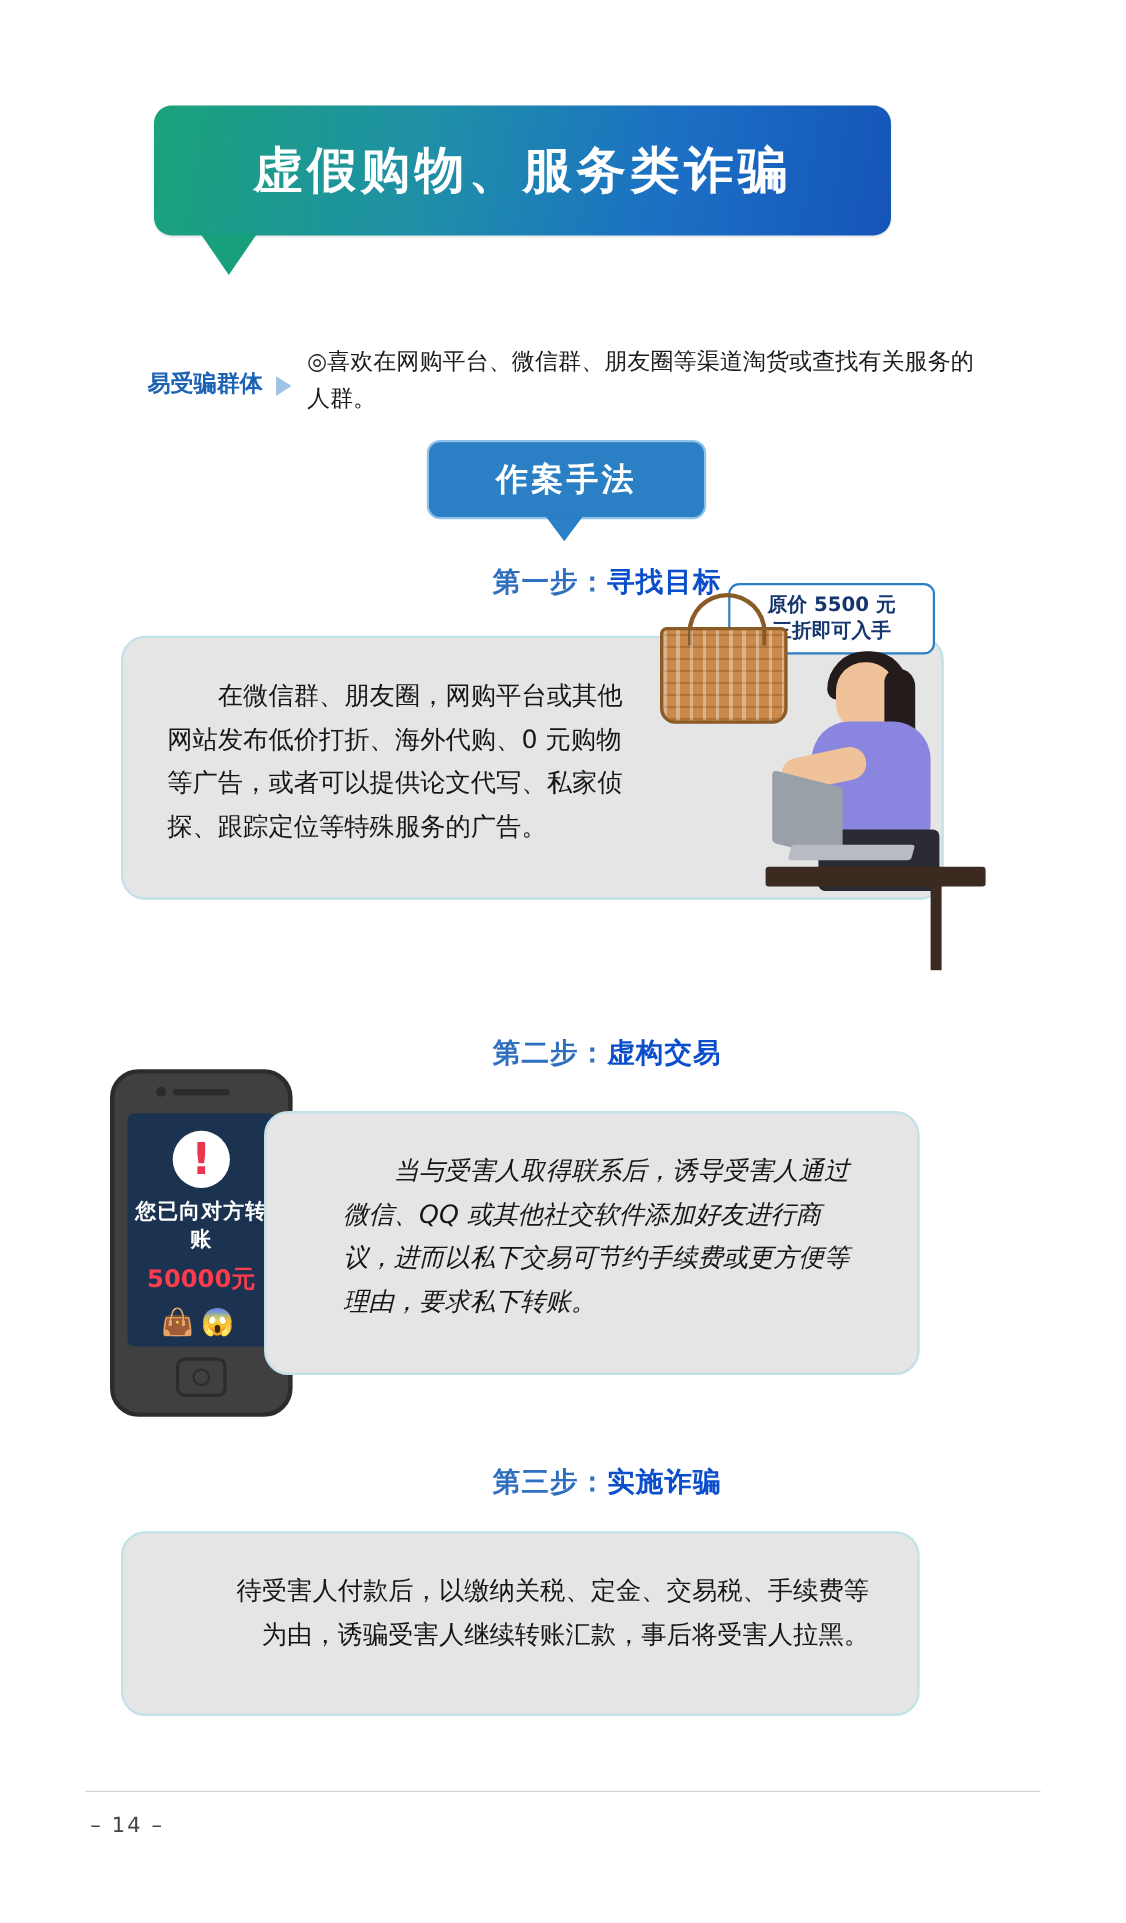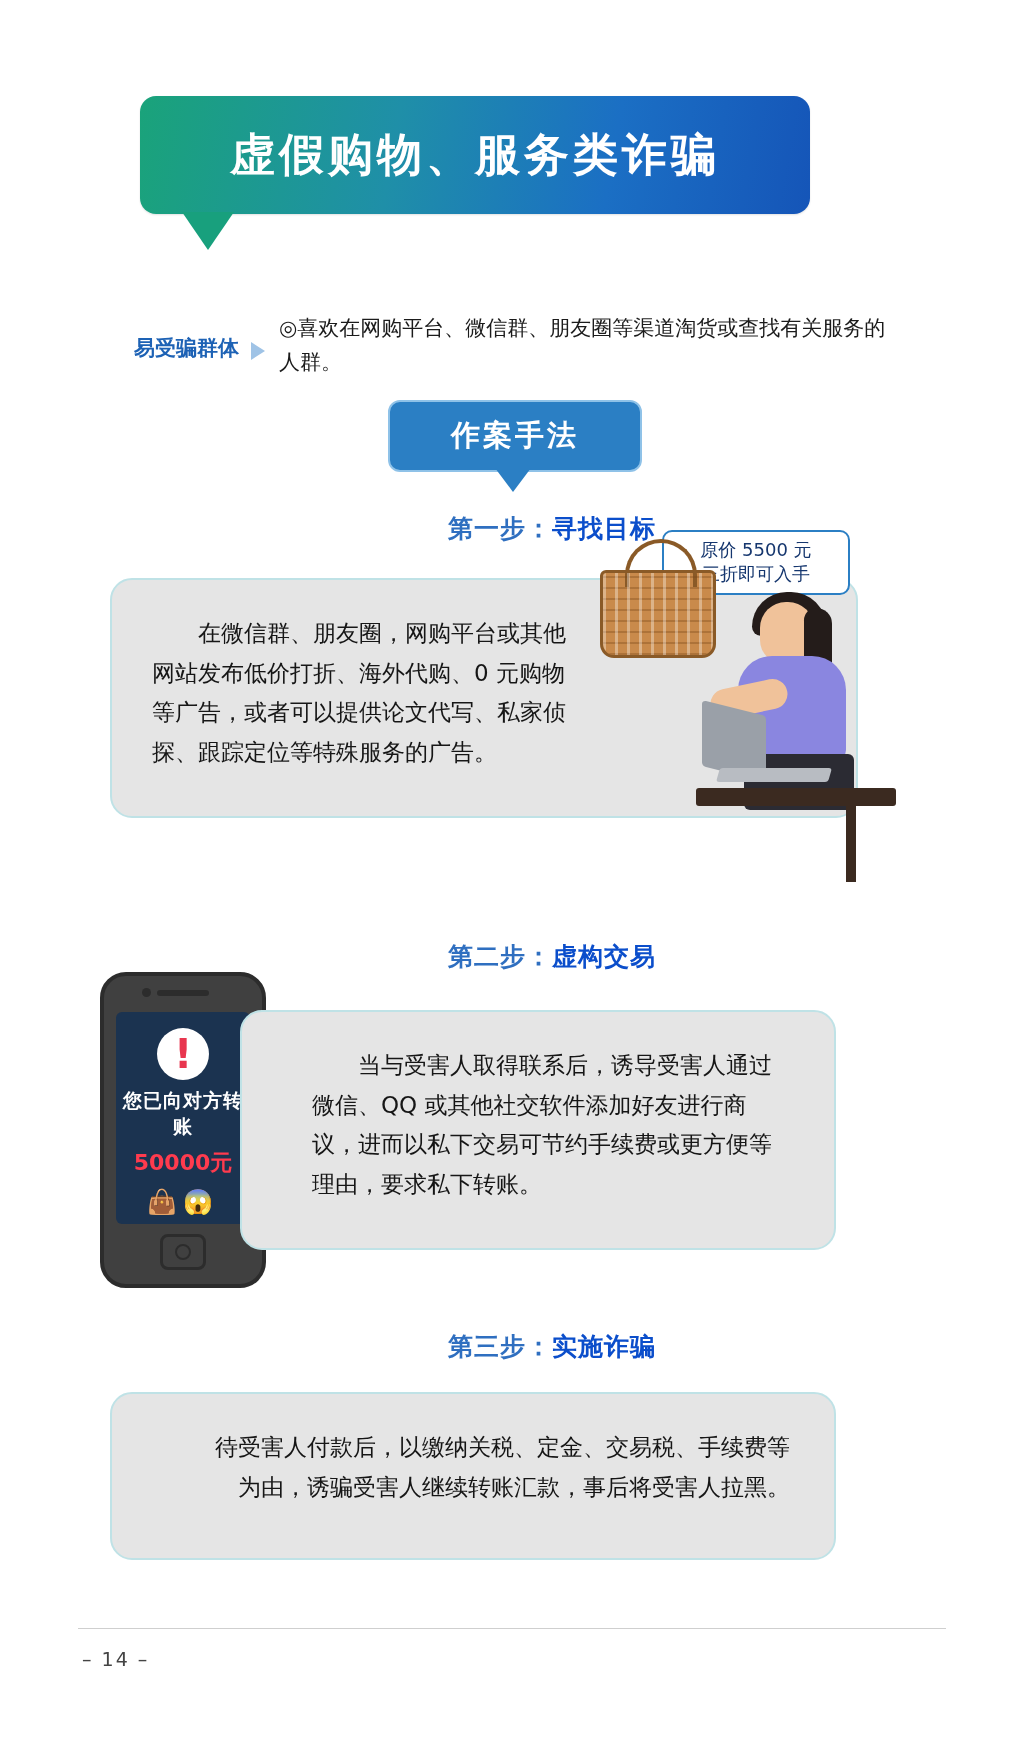--- a/index.html
+++ b/index.html
@@ -171,20 +171,21 @@
     padding: 34px 40px;
   }
   #card1 p { width: 430px; }
 
   #card2 {
     left: 240px;
     top: 1010px;
     width: 596px;
     height: 240px;
     padding: 34px 44px 41px 70px;
+    font-style: italic;
   }
 
   #card3 {
     left: 110px;
     top: 1392px;
     width: 726px;
     height: 168px;
     padding: 34px 44px;
     text-align: right;
   }
@@ -204,21 +205,21 @@
     width: 168px;
     border: 2px solid #2b7fc4;
     border-radius: 10px;
     background: #fff;
     padding: 6px 8px;
     text-align: center;
     line-height: 1.35;
   }
   .price-bubble div {
     color: #15366e;
-    font-weight: normal;
+    font-weight: bold;
     font-size: 18px;
     white-space: nowrap;
     font-family: "DejaVu Sans", "Liberation Sans", sans-serif;
   }
   .basket {
     position: absolute;
     left: 0px;
     top: 40px;
     width: 110px;
     height: 82px;

